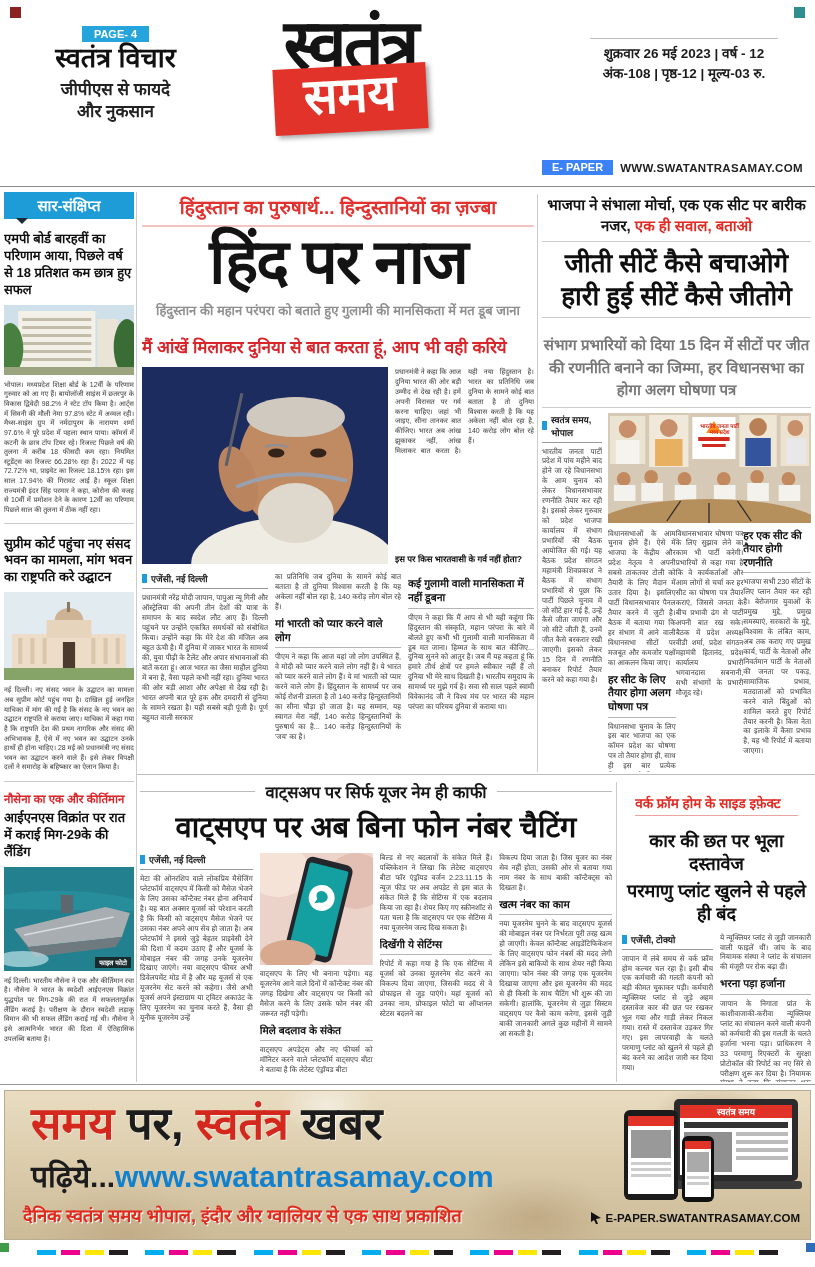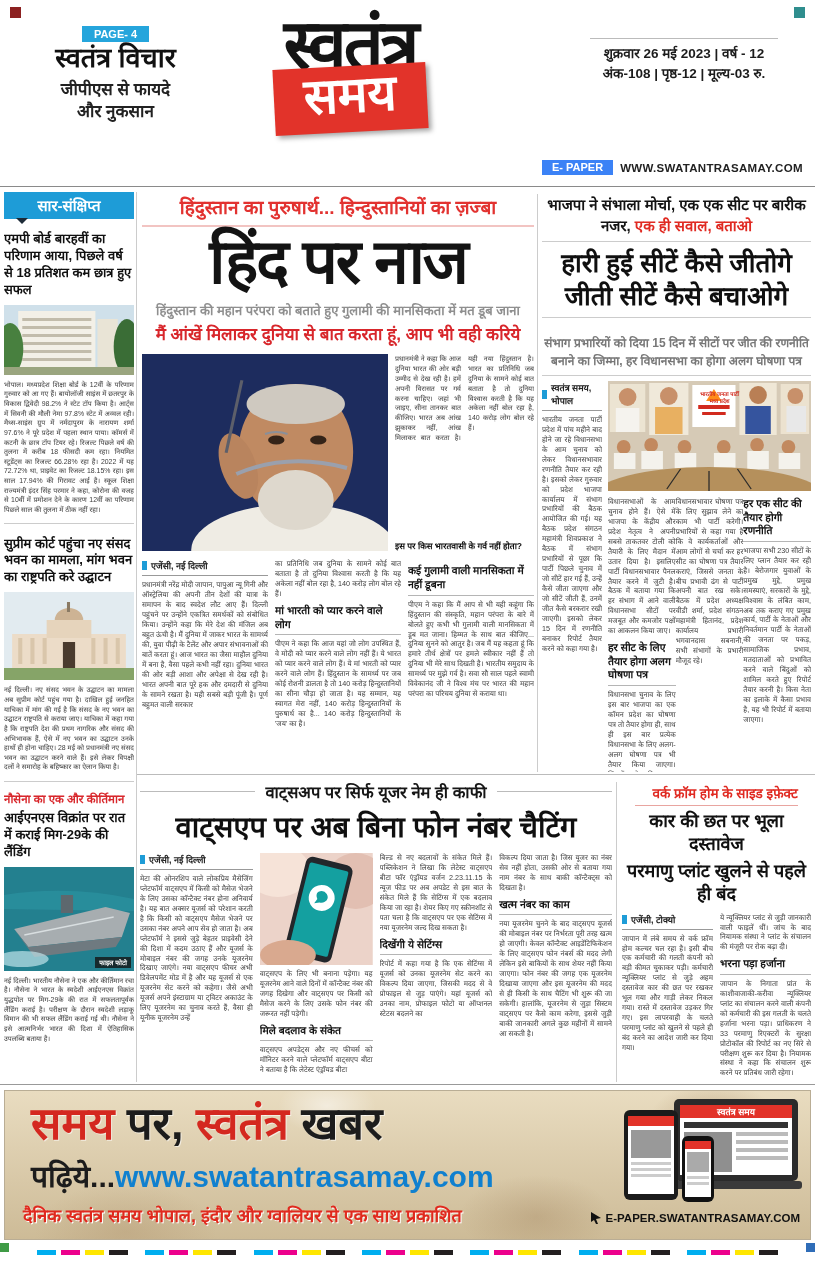--- a/index.html
+++ b/index.html
@@ -50,57 +50,57 @@
   .sb-div { border-top:1px solid #ccc; margin-top:9px; }
   .ph { position:relative; width:100%; overflow:hidden; }
   .ph svg { display:block; width:100%; height:100%; }
   .ph-badge { position:absolute; right:3px; bottom:3px; background:rgba(20,20,20,.8); color:#fff; font-size:6.5px; font-weight:700; padding:1px 4px; }
 
   
   #lead { left:142px; top:194px; width:392px; height:578px; overflow:hidden; }
   .lead-kicker { text-align:center; color:#e23230; font-size:19px; font-weight:800; padding-bottom:5px; border-bottom:2px solid #f2c4c2; }
   .lead-head { text-align:center; font-size:62px; font-weight:900; color:#131313; line-height:1.12; letter-spacing:-2px; }
   .lead-deck { text-align:center; font-size:13px; font-weight:700; color:#8f8f8f; margin-top:5px; }
-  .lead-quote { text-align:center; font-size:17px; font-weight:900; color:#d8262b; margin-top:3px; }
+  .lead-quote { text-align:left; font-size:17px; font-weight:900; color:#d8262b; margin-top:16px; }
   .lead-row1 { display:flex; gap:7px; height:197px; margin-top:9px; }
   .lead-photo { width:246px; flex:0 0 auto; }
   .lead-side { flex:1; display:flex; flex-direction:column; overflow:hidden; }
   .side-cols { flex:1; column-count:2; column-gap:7px; font-size:7px; line-height:1.4; text-align:justify; color:#3b3b3b; overflow:hidden; }
   .side-line { font-size:8.5px; font-weight:900; color:#111; margin-top:3px; }
   .lead-row2 { display:flex; gap:7px; height:212px; margin-top:8px; overflow:hidden; }
   .lead-row2 .col { flex:1; overflow:hidden; }
 
   
   #bjp { left:542px; top:194px; width:269px; height:578px; overflow:hidden; }
   .r-kicker { text-align:center; font-size:15px; font-weight:900; line-height:1.4; color:#131313; }
   .r-kicker .red { color:#e02a22; }
   .r-rule { border-top:1px solid #ccc; margin:5px 0; }
   .r-head { text-align:center; font-size:26px; font-weight:900; line-height:1.25; color:#0f0f0f; }
-  .r-deck { text-align:center; font-size:12px; font-weight:800; color:#787878; line-height:1.5; margin:16px 0 4px; }
+  .r-deck { text-align:center; font-size:15px; font-weight:800; color:#787878; line-height:1.5; margin:16px 0 4px; }
   .r-main { display:flex; gap:6px; height:420px; }
   .r-c1 { width:60px; flex:0 0 auto; overflow:hidden; }
   .r-rest { flex:1; display:flex; flex-direction:column; }
   .r-photo { height:110px; position:relative; overflow:hidden; margin-bottom:6px; }
   .bjp-banner-txt { position:absolute; left:44%; top:10px; width:22%; text-align:center; font-size:5.5px; font-weight:800; color:#d22a1e; line-height:1.2; }
   .r-cols { display:flex; flex:1; overflow:hidden; }
   .r-cols .col { flex:1; overflow:hidden; }
 
   
   #whatsapp { left:140px; top:780px; width:472px; height:302px; overflow:hidden; }
   .w-kickrow { display:flex; align-items:center; gap:10px; }
   .kline { flex:1; border-top:1px solid #bbb; }
   .w-kicker { font-size:16.5px; font-weight:800; color:#161616; white-space:nowrap; }
   .w-head { text-align:center; font-size:29px; font-weight:900; color:#0f0f0f; margin:3px 0 8px; }
   .w-cols { display:flex; gap:7px; height:232px; overflow:hidden; }
   .w-cols .col { flex:1; overflow:hidden; }
   .w-photo { height:112px; margin-bottom:4px; }
 
   
   #japan { left:622px; top:780px; width:189px; height:302px; overflow:hidden; }
-  .j-kicker { width:86%; margin:4px auto; text-align:right; font-size:13.5px; font-weight:900; color:#e02a22; border-bottom:1px solid #e9a5a0; padding-bottom:3px; }
+  .j-kicker { width:86%; margin:14px auto; text-align:left; font-size:13.5px; font-weight:900; color:#e02a22; border-bottom:1px solid #e9a5a0; padding-bottom:3px; }
   .j-head { text-align:center; font-size:18px; font-weight:900; line-height:1.3; color:#101010; margin-top:3px; }
   .j-cols { display:flex; gap:7px; height:218px; margin-top:6px; overflow:hidden; }
   .j-cols .col { flex:1; overflow:hidden; }
 
   
   #banner { left:4px; top:1090px; width:807px; height:150px; border:1px solid #b9ad95; overflow:hidden;
     background:
       radial-gradient(90px 50px at 88% 18%, rgba(125,85,45,.28), transparent 70%),
       radial-gradient(110px 60px at 66% 85%, rgba(125,85,45,.2), transparent 70%),
       radial-gradient(130px 70px at 15% 95%, rgba(140,100,60,.18), transparent 70%),
@@ -271,22 +271,22 @@
       <div class="bt">पीएम ने कहा कि मैं आप से भी यही कहूंगा कि हिंदुस्तान की संस्कृति, महान परंपरा के बारे में बोलते हुए कभी भी गुलामी वाली मानसिकता में डूब मत जाना। हिम्मत के साथ बात कीजिए... दुनिया सुनने को आतुर है। जब मैं यह कहता हूं कि हमारे तीर्थ क्षेत्रों पर हमले स्वीकार नहीं हैं तो दुनिया भी मेरे साथ दिखती है। भारतीय समुदाय के सामर्थ्य पर मुझे गर्व है। सवा सौ साल पहले स्वामी विवेकानंद जी ने विश्व मंच पर भारत की महान परंपरा का परिचय दुनिया से कराया था।</div>
     </div>
   </div>
 </div>
 
 <div id="bjp" class="abs">
   <div class="r-kicker">
     <span>भाजपा ने संभाला मोर्चा, एक एक सीट पर बारीक नजर, </span><span class="red">एक ही सवाल, बताओ</span>
   </div>
   <div class="r-rule"></div>
+  <div class="r-head">जीती सीटें कैसे बचाओगे</div>
   <div class="r-head">हारी हुई सीटें कैसे जीतोगे</div>
-  <div class="r-head">जीती सीटें कैसे बचाओगे</div>
   <div class="r-rule"></div>
   <div class="r-deck">संभाग प्रभारियों को दिया 15 दिन में सीटों पर जीत की रणनीति बनाने का जिम्मा, हर विधानसभा का होगा अलग घोषणा पत्र</div>
   <div class="r-rule"></div>
 
   <div class="r-main">
     <div class="r-c1">
       <div class="by">
           <i></i>
           <span>स्वतंत्र समय, भोपाल</span>
         </div>

